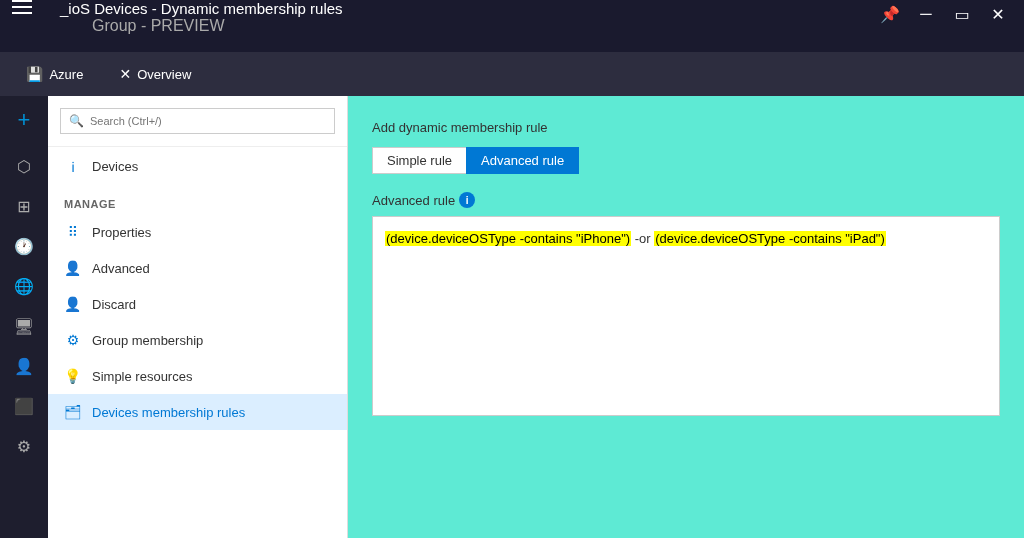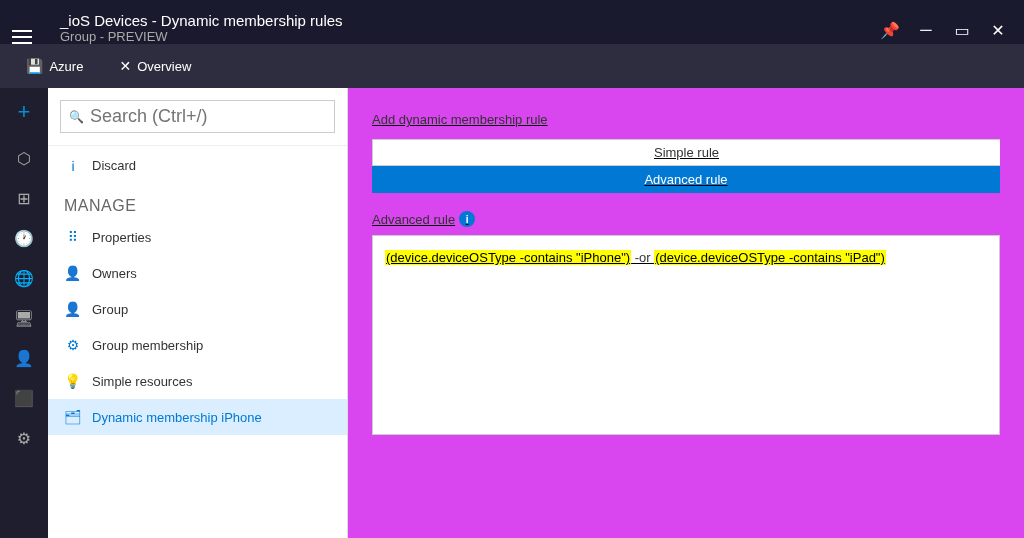--- a/index.html
+++ b/index.html
@@ -12,22 +12,22 @@
       overflow: hidden;
       display: flex;
       flex-direction: column;
     }
 
     
     .title-bar {
       background: #1a1a2e;
       color: #fff;
       display: flex;
-      align-items: flex-end;
-      height: 44px;
+      align-items: flex-start;
+      height: 52px;
       padding: 0 12px;
       flex-shrink: 0;
     }
     .title-bar-menu {
       width: 36px;
       display: flex;
       flex-direction: column;
       gap: 4px;
       cursor: pointer;
       margin-right: 12px;
@@ -40,22 +40,23 @@
     }
     .title-bar-text {
       flex: 1;
     }
     .title-bar-text .main-title {
       font-size: 15px;
       font-weight: 400;
       color: #fff;
     }
     .title-bar-text .sub-title {
-      font-size: 13px;
+      font-size: 16px;
       color: #aaa;
+      margin-left: 32px;
     }
     .title-bar-controls {
       display: flex;
       gap: 8px;
       align-items: center;
     }
     .title-bar-controls button {
       background: none;
       border: none;
       color: #fff;
@@ -154,21 +155,21 @@
       display: flex;
       align-items: center;
       border: 1px solid #ccc;
       padding: 5px 8px;
       gap: 6px;
       background: #fff;
     }
     .search-input-wrap input {
       border: none;
       outline: none;
-      font-size: 18px;
+      font-size: 11px;
       color: #999;
       width: 100%;
       background: transparent;
     }
     .search-icon {
       color: #888;
       font-size: 12px;
     }
 
     .nav-item {
@@ -189,47 +190,45 @@
       text-align: center;
       font-size: 14px;
       color: #0078d4;
     }
     .nav-item.active .nav-icon-left {
       color: #0078d4;
     }
 
     .section-header {
       padding: 12px 16px 4px;
-      font-size: 16px;
-      font-weight: 400;
+      font-size: 11px;
+      font-weight: 700;
       color: #666;
       letter-spacing: 0.5px;
       text-transform: uppercase;
     }
 
     
     .right-panel {
       flex: 1;
-      background: #d946ef;
+      background: #5eead4;
       padding: 24px;
       overflow-y: auto;
-      text-decoration: underline;
     }
 
     .panel-title {
       font-size: 13px;
       color: #333;
       margin-bottom: 12px;
     }
 
     .rule-tabs {
       display: flex;
       gap: 0;
       margin-bottom: 18px;
-      flex-direction: column;
     }
     .rule-tab {
       padding: 5px 14px;
       border: 1px solid #ccc;
       cursor: pointer;
       font-size: 13px;
       background: #fff;
       color: #333;
     }
     .rule-tab.active {
@@ -331,53 +330,53 @@
   <div class="left-panel">
     <div class="search-box">
       <div class="search-input-wrap">
         <span class="search-icon">🔍</span>
         <input type="text" placeholder="Search (Ctrl+/)" style="">
       </div>
     </div>
 
     <div class="nav-item">
       <span class="nav-icon-left">ℹ</span>
-      <span>Discard</span>
+      <span>Devices</span>
     </div>
 
     <div class="section-header">MANAGE</div>
 
     <div class="nav-item">
       <span class="nav-icon-left">⠿</span>
       <span>Properties</span>
     </div>
 
     <div class="nav-item">
       <span class="nav-icon-left">👤</span>
-      <span>Owners</span>
+      <span>Advanced</span>
     </div>
 
     <div class="nav-item">
       <span class="nav-icon-left">👤</span>
-      <span>Group</span>
+      <span>Discard</span>
     </div>
 
     <div class="nav-item">
       <span class="nav-icon-left">⚙</span>
       <span>Group membership</span>
     </div>
 
     <div class="nav-item">
       <span class="nav-icon-left">💡</span>
       <span>Simple resources</span>
     </div>
 
     <div class="nav-item active">
       <span class="nav-icon-left">🗂</span>
-      <span>Dynamic membership iPhone</span>
+      <span>Devices membership rules</span>
     </div>
   </div>
 
   <div class="right-panel">
     <div class="panel-title">Add dynamic membership rule</div>
 
     <div class="rule-tabs">
       <button class="rule-tab">Simple rule</button>
       <button class="rule-tab active">Advanced rule</button>
     </div>

